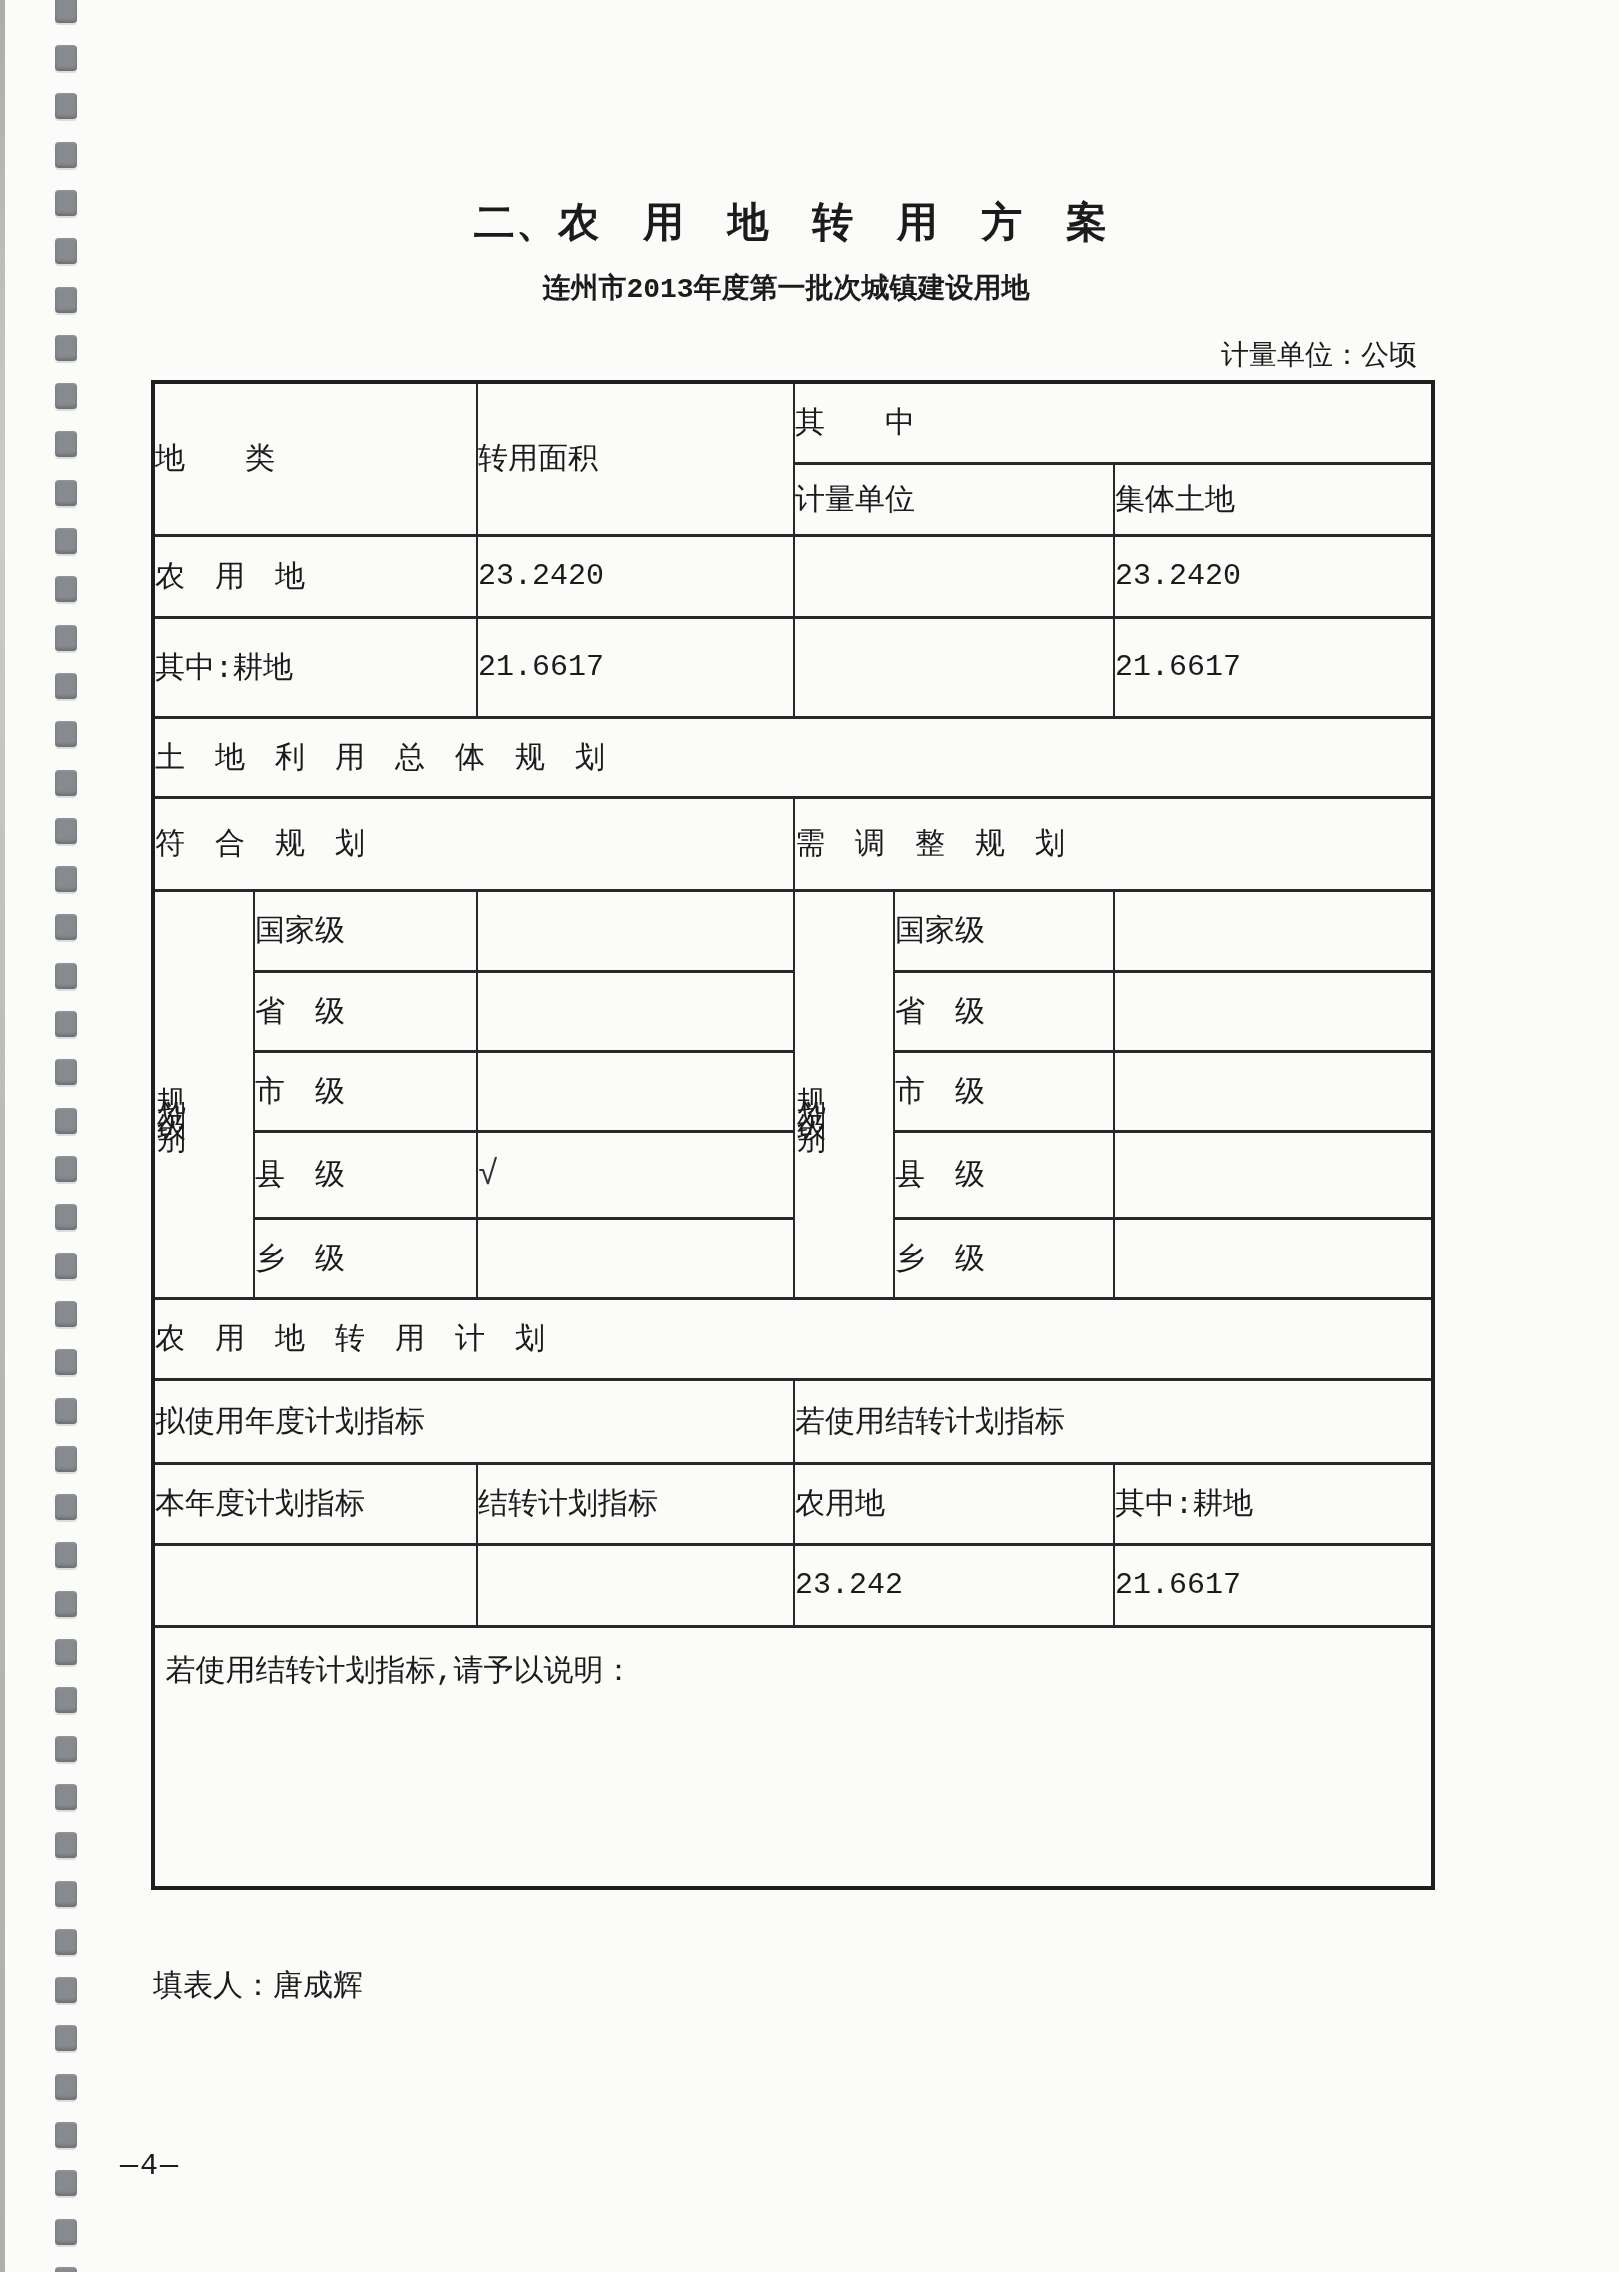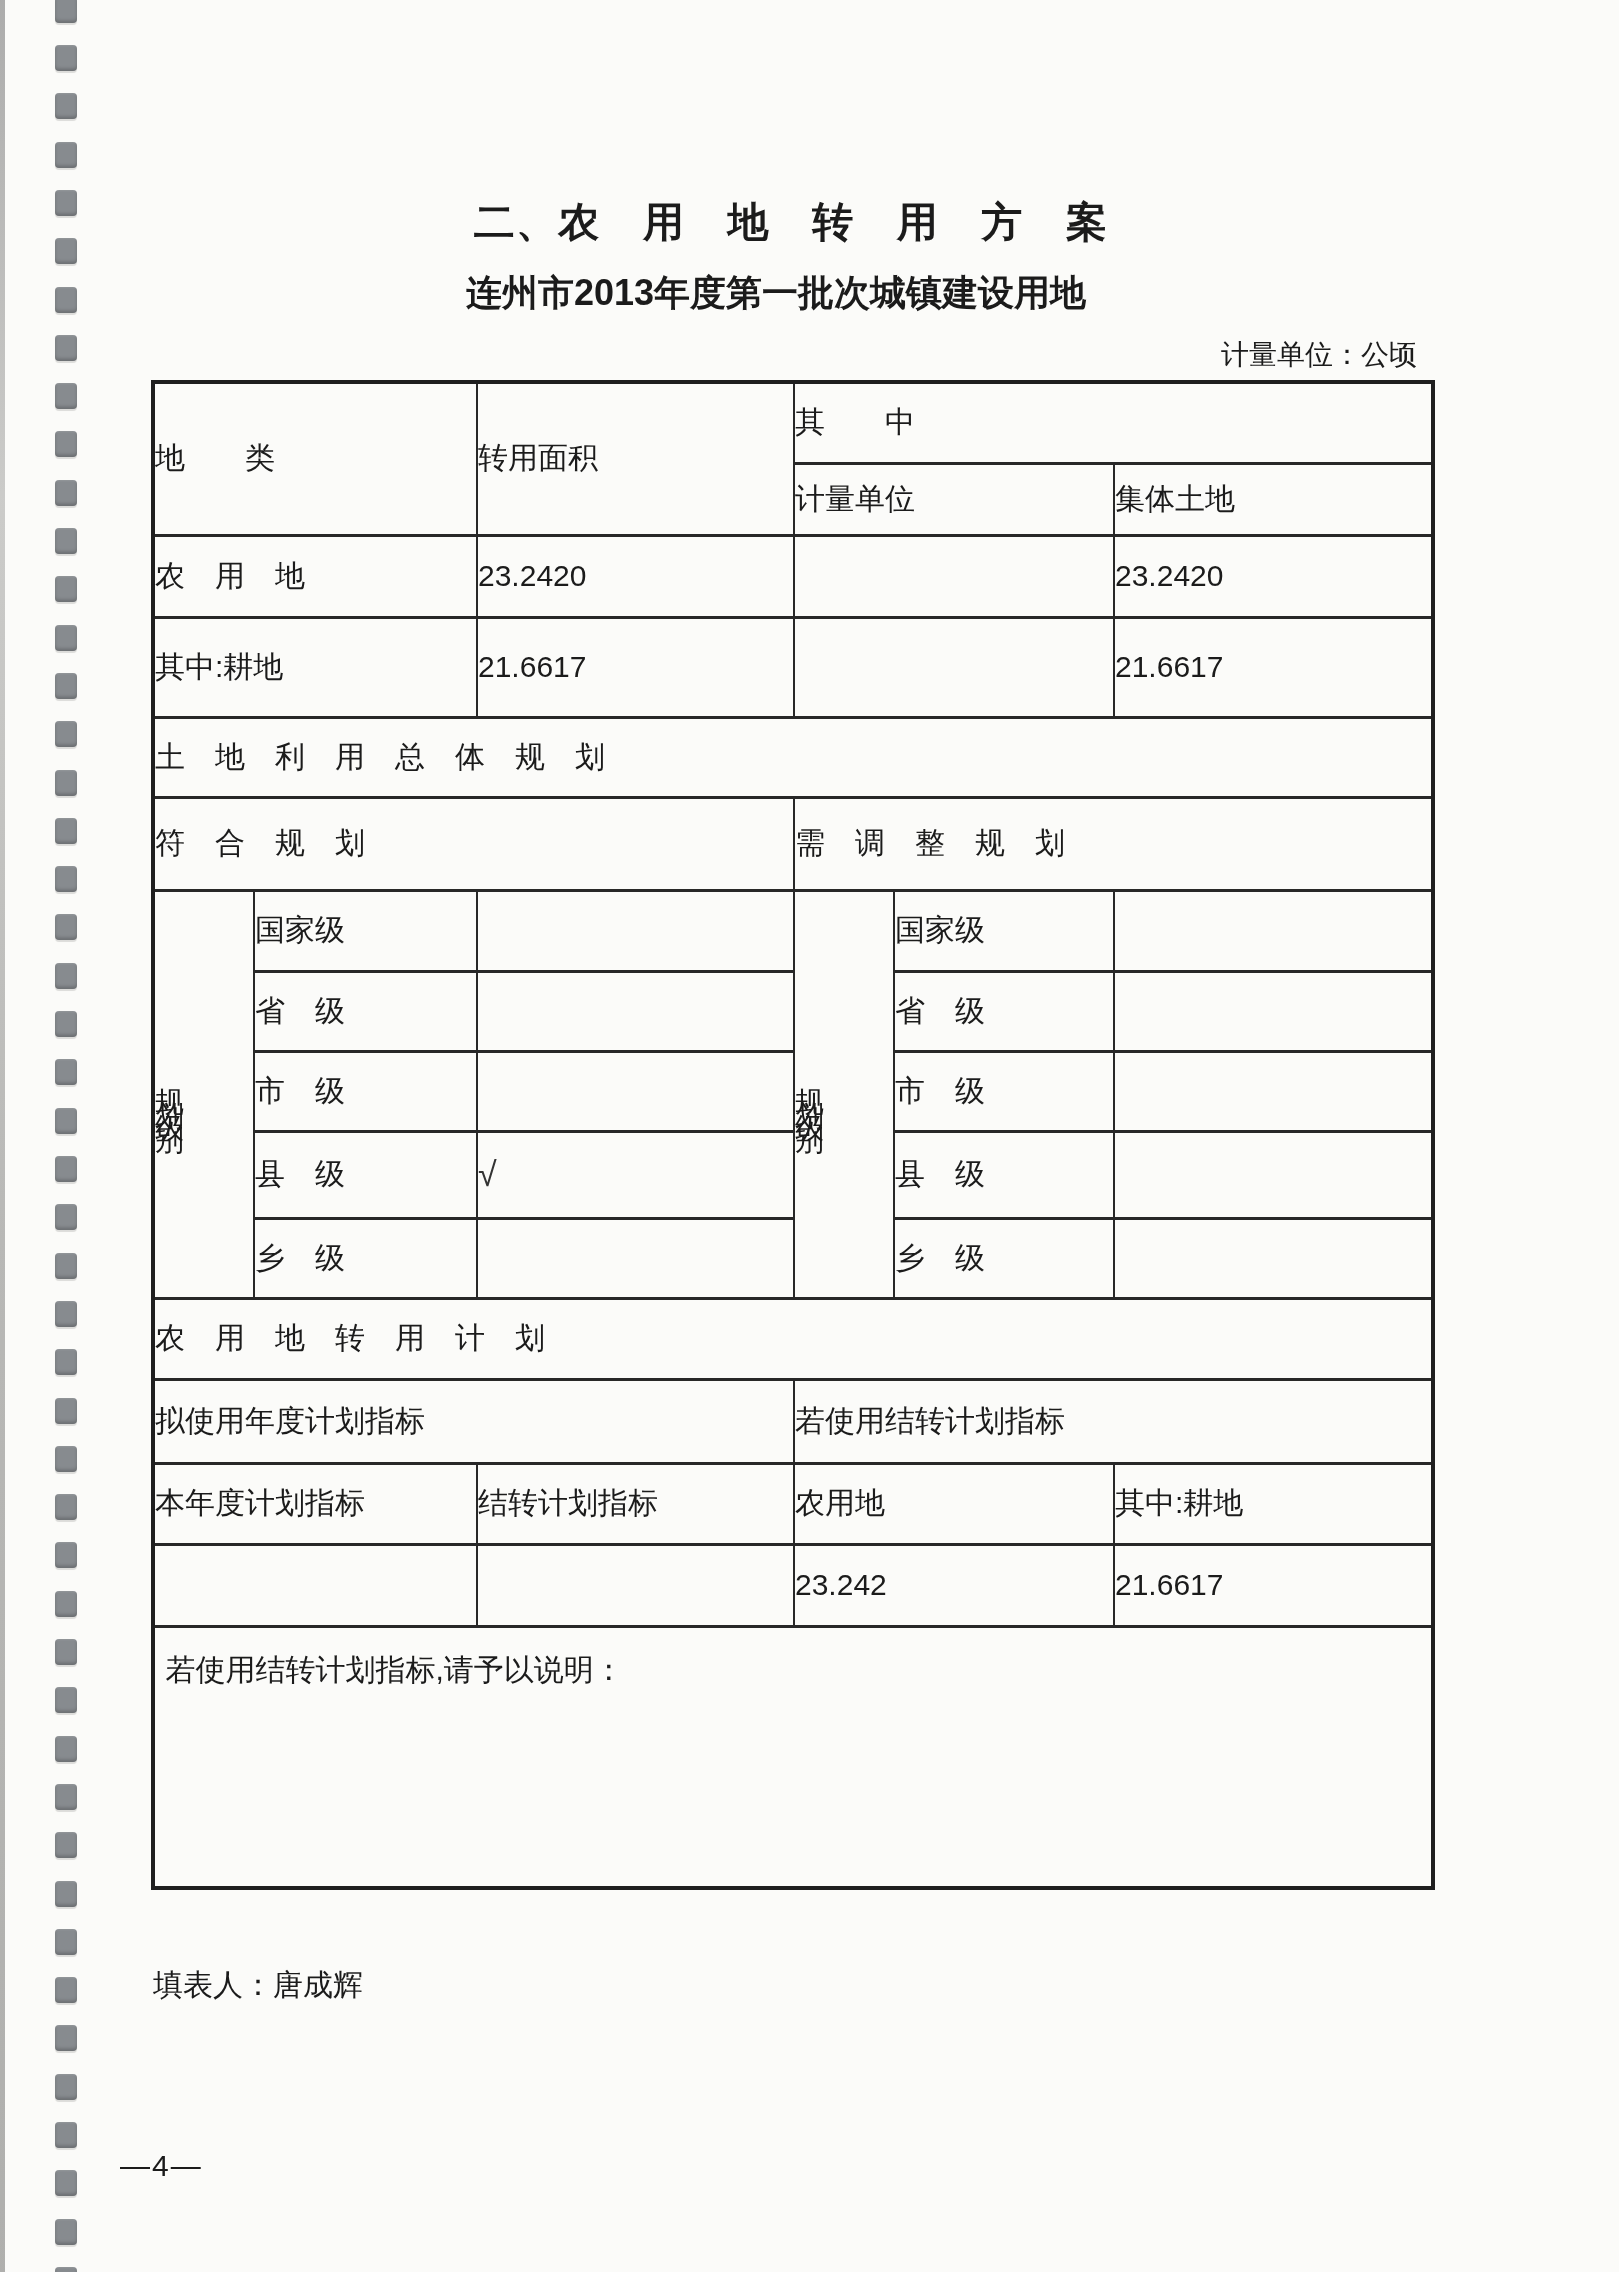--- a/index.html
+++ b/index.html
@@ -1,25 +1,25 @@
 <!DOCTYPE html>
 <html style="font-size:10.5px"><head>
 <meta charset="utf-8">
 <style>
   html,body{margin:0;padding:0;background:#e9e9e7;}
   .page{position:relative;width:1620px;height:2273px;background:#fbfbf9;overflow:hidden;
-        font-family:Liberation Sans, sans-serif;color:#1b1b1b;}
+        font-family:Liberation Mono, monospace;color:#1b1b1b;}
   .scan-edge{position:absolute;left:0;top:0;width:5.3px;height:100%;
         background:linear-gradient(180deg,#8a8a8a 0%,#b7b7b5 22%,#9b9b99 55%,#8f8f8d 100%);opacity:.7;}
   .hole{position:absolute;left:55px;width:22px;height:26px;background:#878b8f;border-radius:4px;
         box-shadow:inset 0 -2.6px 3.3px rgba(0,0,0,.20),inset 0 1.3px 1.3px rgba(255,255,255,.10),0 1.3px 0.7px rgba(0,0,0,.12);}
   .doc-title{position:absolute;left:151px;width:1280px;top:195px;text-align:center;
         font-size:41px;font-weight:700;letter-spacing:1.3px;white-space:nowrap;}
-  .doc-subtitle{position:absolute;left:136px;width:1280px;top:269px;text-align:center;
-        font-size:36px;font-weight:700;white-space:nowrap;}
+  .doc-subtitle{position:absolute;left:146px;width:1280px;top:269px;text-align:center;
+        font-size:28px;font-weight:700;white-space:nowrap;}
   .unit-note{position:absolute;left:151px;width:1266px;top:336px;text-align:right;font-size:28px;}
   .sheet{position:absolute;left:151px;top:380px;}
   table{border-collapse:collapse;table-layout:fixed;width:1280px;border:4px solid #1f1f1f;}
   td{border:2.6px solid #282828;border-top-width:3.3px;border-bottom-width:3.3px;
      text-align:left;vertical-align:middle;font-size:30px;padding:0;overflow:hidden;}
   .hr1{height:81px}.hr2{height:72px}.hr3{height:82px}.hr4{height:100px}
   .hr5{height:80px}.hr6{height:93px}.hr7{height:81px}.hr8{height:80px}
   .hr9{height:80px}.hr10{height:87px}.hr11{height:80px}.hr12{height:81px}
   .hr13{height:84px}.hr14{height:81px}.hr15{height:82px}.hr16{height:262px}
   .vlabel{writing-mode:vertical-rl;text-orientation:upright;letter-spacing:13px;

